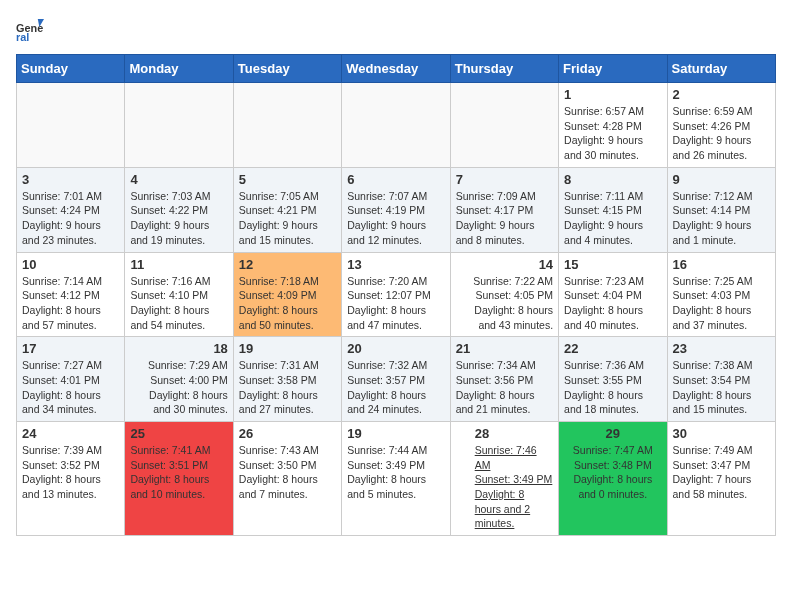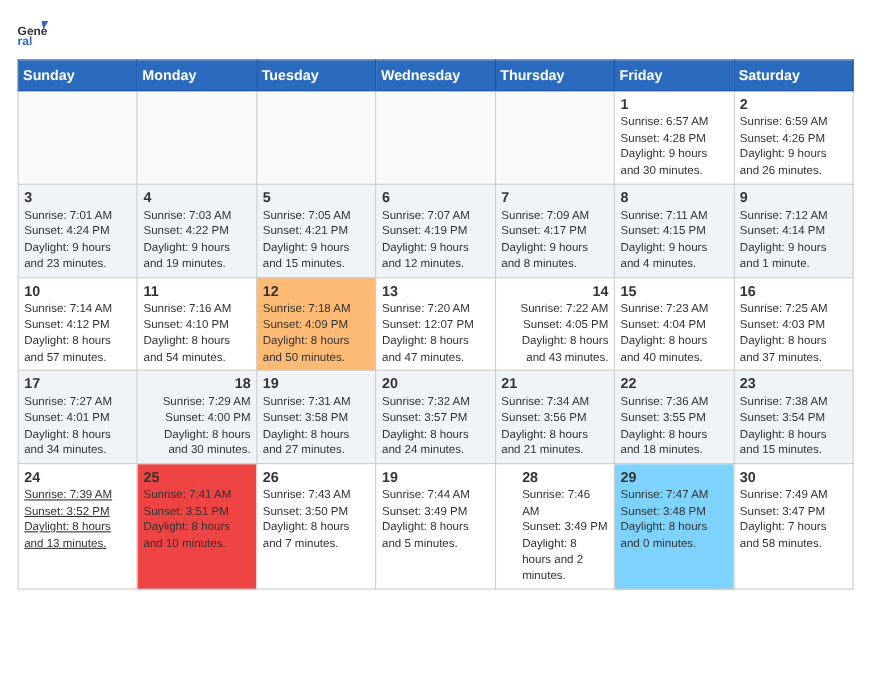--- a/index.html
+++ b/index.html
@@ -263,21 +263,21 @@
         <td style="background: rgb(240, 244, 248);">
           <div class="day-number">23</div>
           <div class="day-info" style="white-space: pre-line;">Sunrise: 7:38 AM
 Sunset: 3:54 PM
 Daylight: 8 hours and 15 minutes.</div>
         </td>
       </tr>
       <tr>
         <td style="background: rgb(255, 255, 255);">
           <div class="day-number">24</div>
-          <div class="day-info" style="white-space: pre-line; text-decoration: underline;">Sunrise: 7:39 AM
+          <div class="day-info" style="white-space: pre-line;">Sunrise: 7:39 AM
 Sunset: 3:52 PM
 Daylight: 8 hours and 13 minutes.</div>
         </td>
         <td style="background: #ef4444;">
           <div class="day-number">25</div>
           <div class="day-info" style="white-space: pre-line;">Sunrise: 7:41 AM
 Sunset: 3:51 PM
 Daylight: 8 hours and 10 minutes.</div>
         </td>
         <td style="background: rgb(255, 255, 255);">
@@ -287,25 +287,25 @@
 Daylight: 8 hours and 7 minutes.</div>
         </td>
         <td style="background: rgb(255, 255, 255);">
           <div class="day-number">19</div>
           <div class="day-info" style="white-space: pre-line;">Sunrise: 7:44 AM
 Sunset: 3:49 PM
 Daylight: 8 hours and 5 minutes.</div>
         </td>
         <td style="background: rgb(255, 255, 255); padding-left: 24px;">
           <div class="day-number">28</div>
-          <div class="day-info" style="white-space: pre-line;">Sunrise: 7:46 AM
+          <div class="day-info" style="white-space: pre-line; text-decoration: underline;">Sunrise: 7:46 AM
 Sunset: 3:49 PM
 Daylight: 8 hours and 2 minutes.</div>
         </td>
-        <td style="background: #7dd3fc;">
+        <td style="background: #22c55e; text-align: center;">
           <div class="day-number">29</div>
           <div class="day-info" style="white-space: pre-line;">Sunrise: 7:47 AM
 Sunset: 3:48 PM
 Daylight: 8 hours and 0 minutes.</div>
         </td>
         <td style="background: rgb(255, 255, 255);">
           <div class="day-number">30</div>
           <div class="day-info" style="white-space: pre-line;">Sunrise: 7:49 AM
 Sunset: 3:47 PM
 Daylight: 7 hours and 58 minutes.</div>

